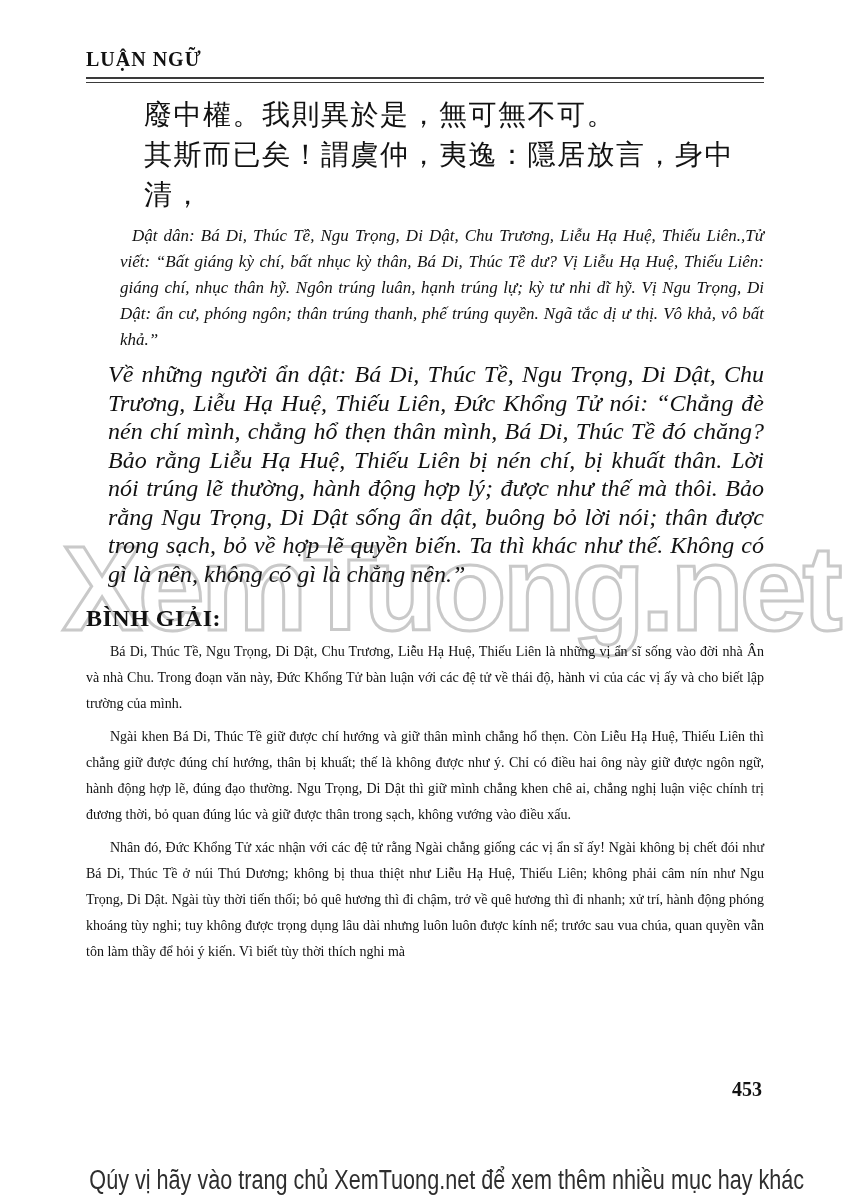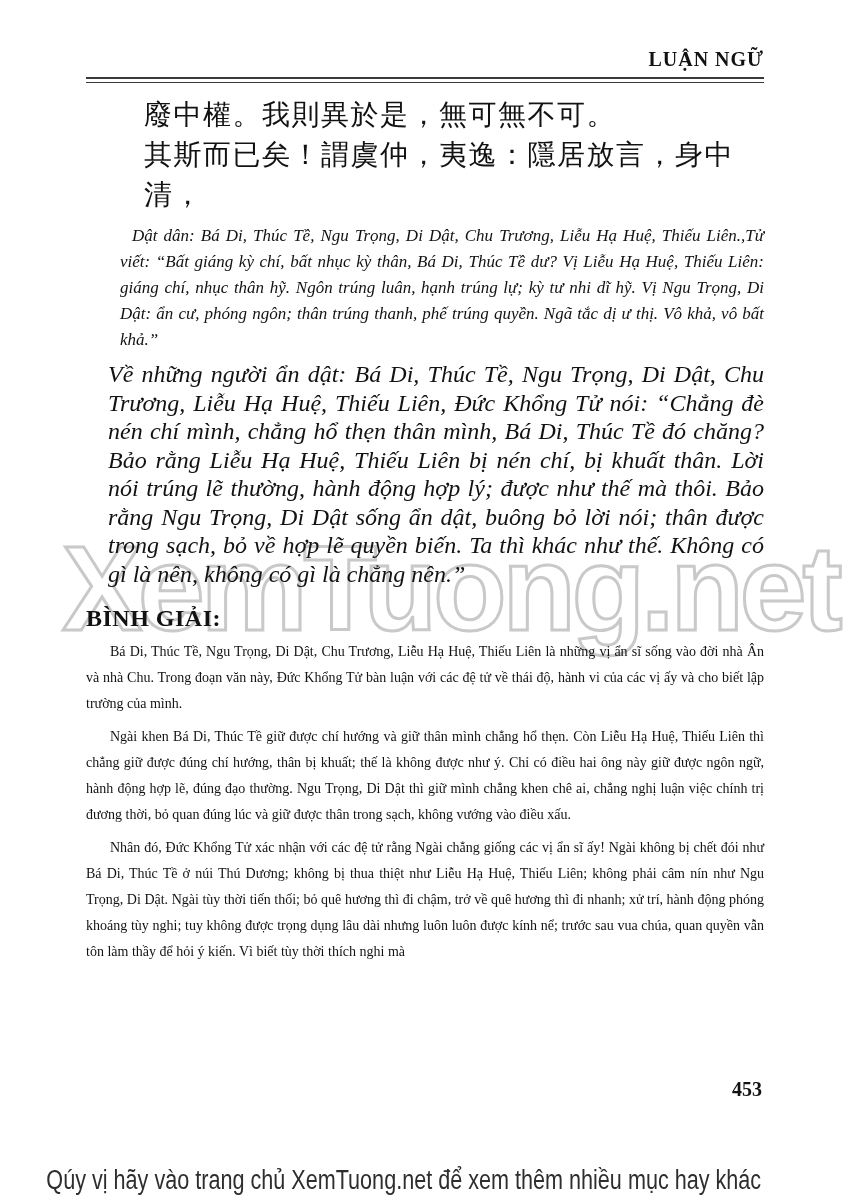--- a/index.html
+++ b/index.html
@@ -10,21 +10,20 @@
     overflow:hidden;
     font-family:"Liberation Serif", serif;
     color:#121212;
   }
   .content {
     position:relative; z-index:2;
     padding:0 86px 0 86px;
   }
   .page-header {
     margin-top:48px;
-    text-align:right;
     font-weight:bold;
     font-size:20px;
     letter-spacing:1px;
   }
   .rule {
     margin-top:6px;
     height:3px;
     border-top:2px solid #3a3a3a;
     border-bottom:1px solid #3a3a3a;
   }
@@ -88,21 +87,21 @@
     color:#ffffff;
     -webkit-text-stroke:3px #c9c9c9;
     text-shadow:0 0 1px #cccccc;
     pointer-events:none;
   }
   .footer {
     position:absolute; z-index:2;
     bottom:6px; left:0;
     width:100%;
     display:flex;
-    justify-content:flex-end;
+    justify-content:flex-start;
   }
   .footer-inner {
     font-family:"Liberation Sans", sans-serif;
     font-size:27px;
     color:#2e2e2e;
     white-space:nowrap;
     transform:scaleX(0.8);
     transform-origin:center;
   }
 </style>

